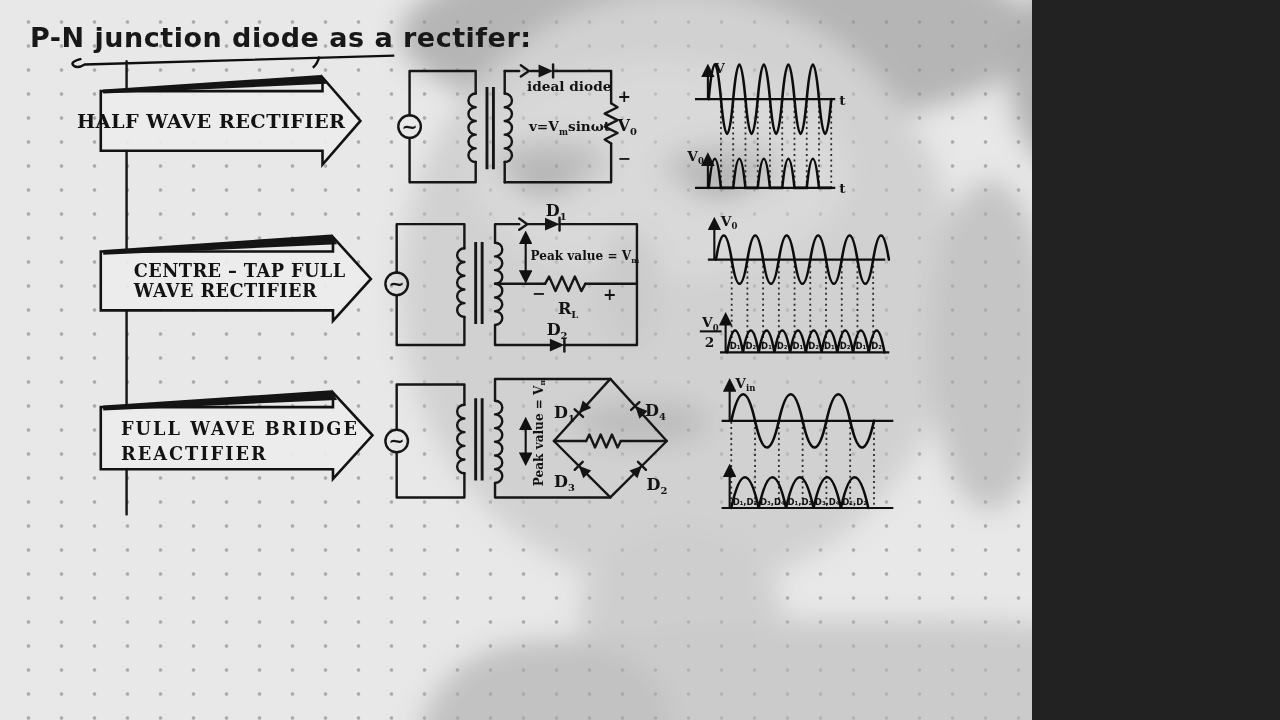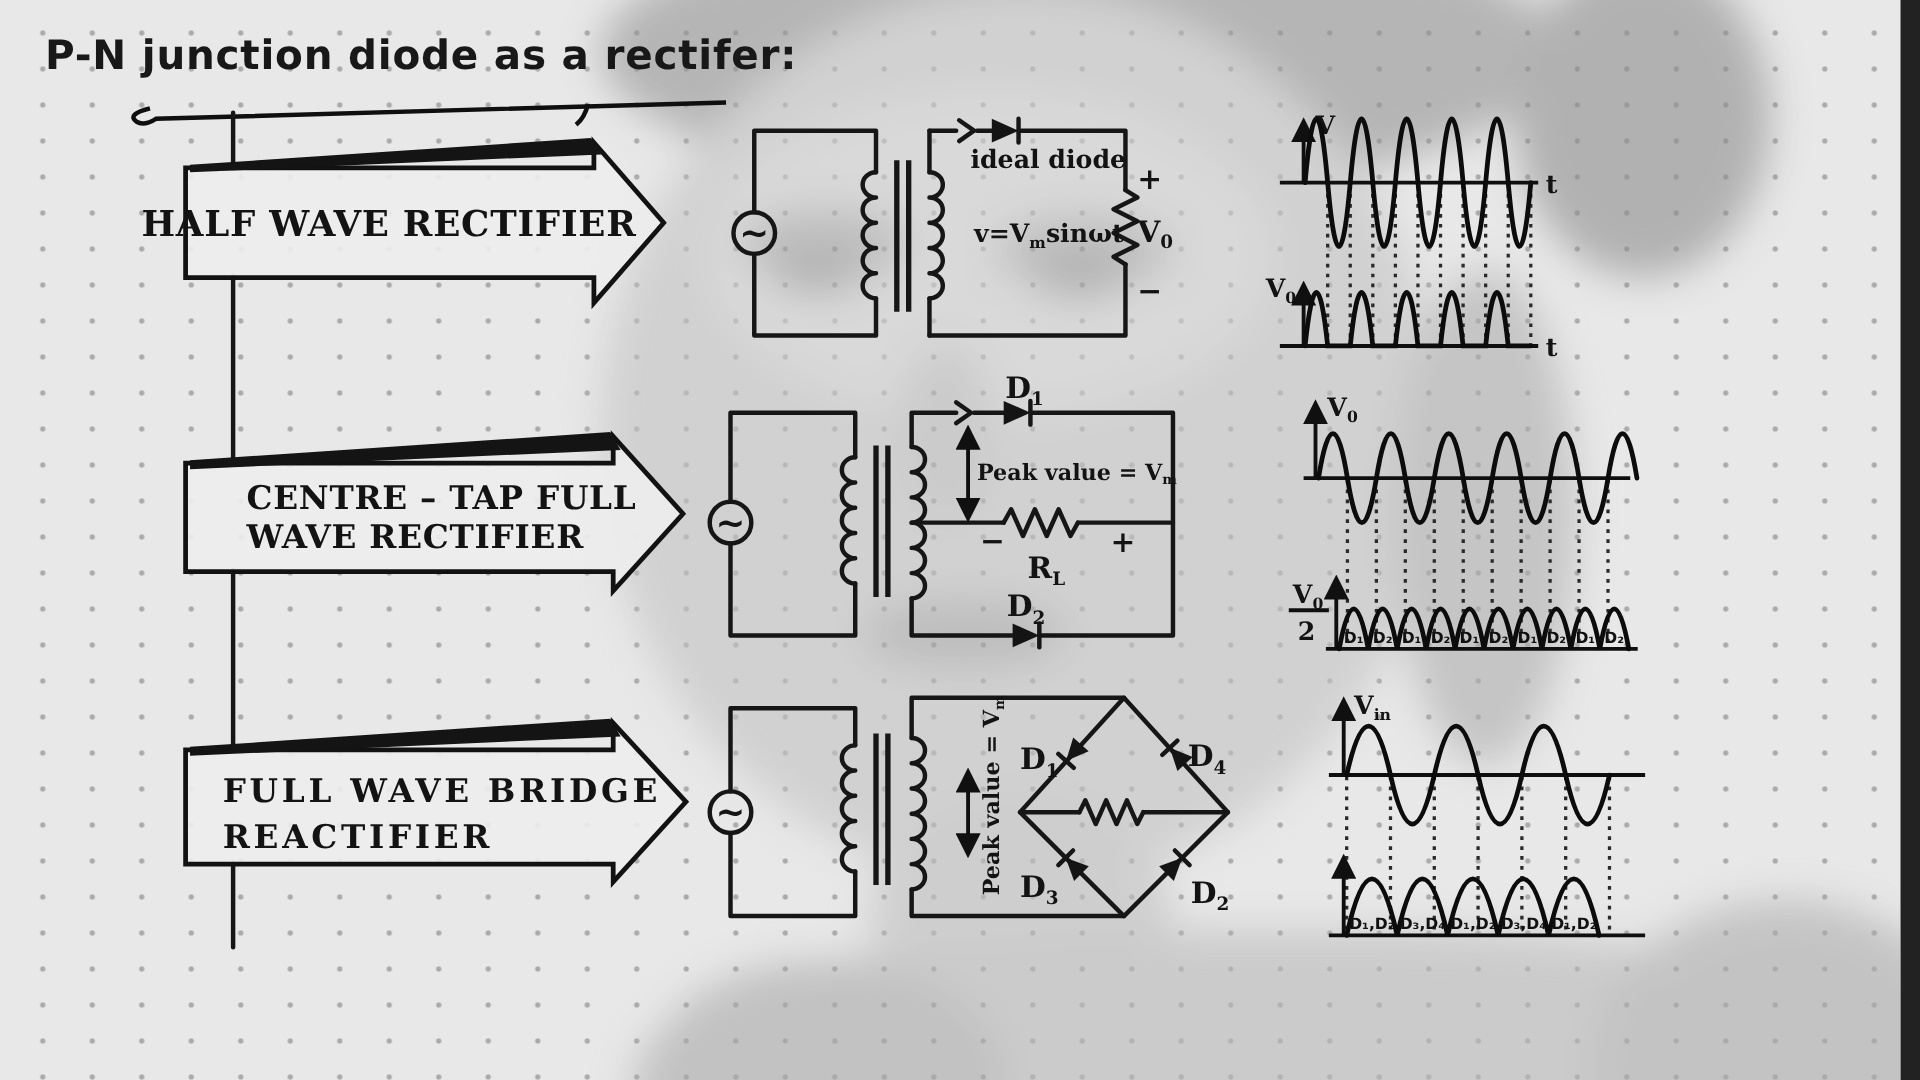--- a/index.html
+++ b/index.html
@@ -1,17 +1,17 @@
 <!DOCTYPE html>
 <html><head>
 <meta charset="utf-8">
 <style>
   html,body{margin:0;padding:0;background:#222;}
   .stage{
-    position:relative;width:1267px;height:720px;overflow:hidden;
+    position:relative;width:1032px;height:720px;overflow:hidden;
     background-color:#e7e7e7;
     background-image:radial-gradient(circle, rgba(80,80,80,.55) 1.3px, rgba(0,0,0,0) 2.2px);
     background-size:33px 24px;background-position:12px 10px;
     font-family:"DejaVu Sans",sans-serif;
   }
   .face{position:absolute;inset:0;filter:blur(13px);opacity:.6;}
   .face div{position:absolute;border-radius:50%;}
   .wash{position:absolute;inset:0;background:rgba(235,235,235,.25);}
   .canvas{position:absolute;inset:0;}
   .title{

